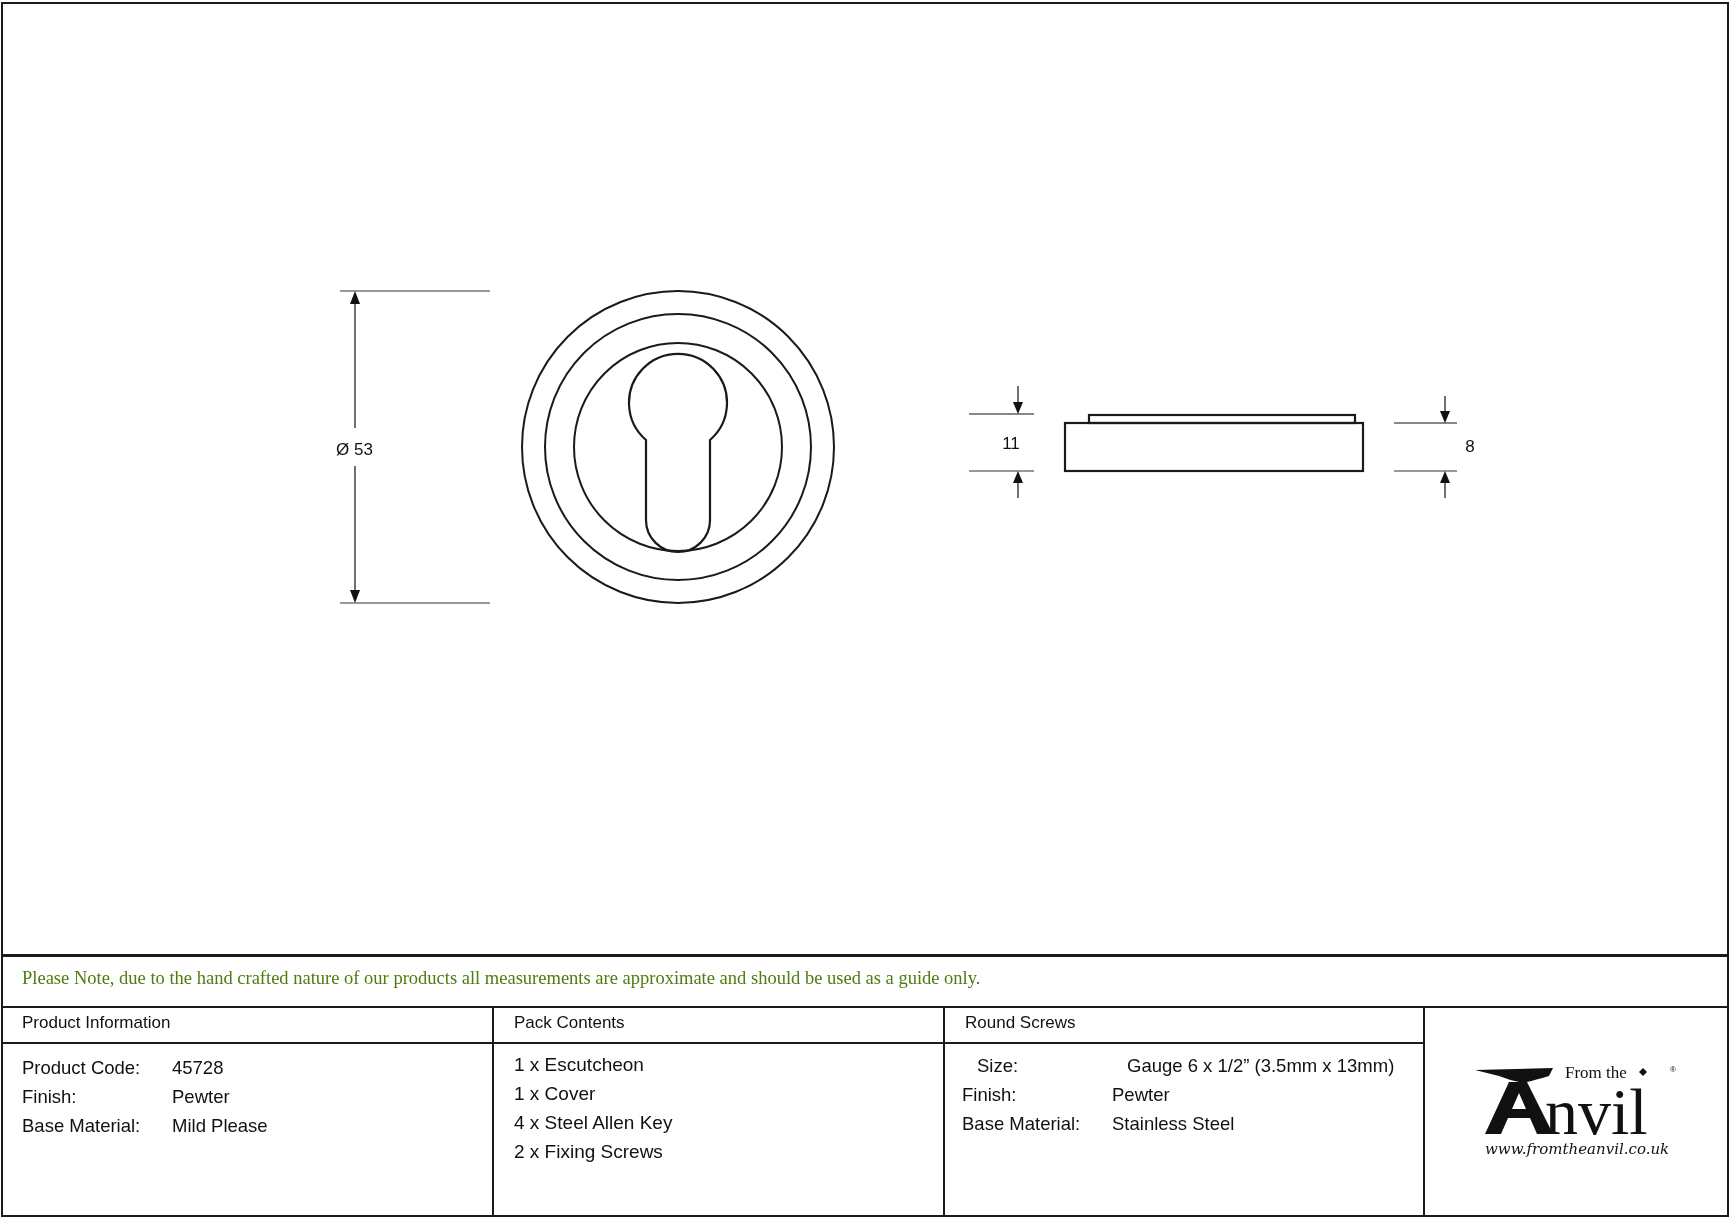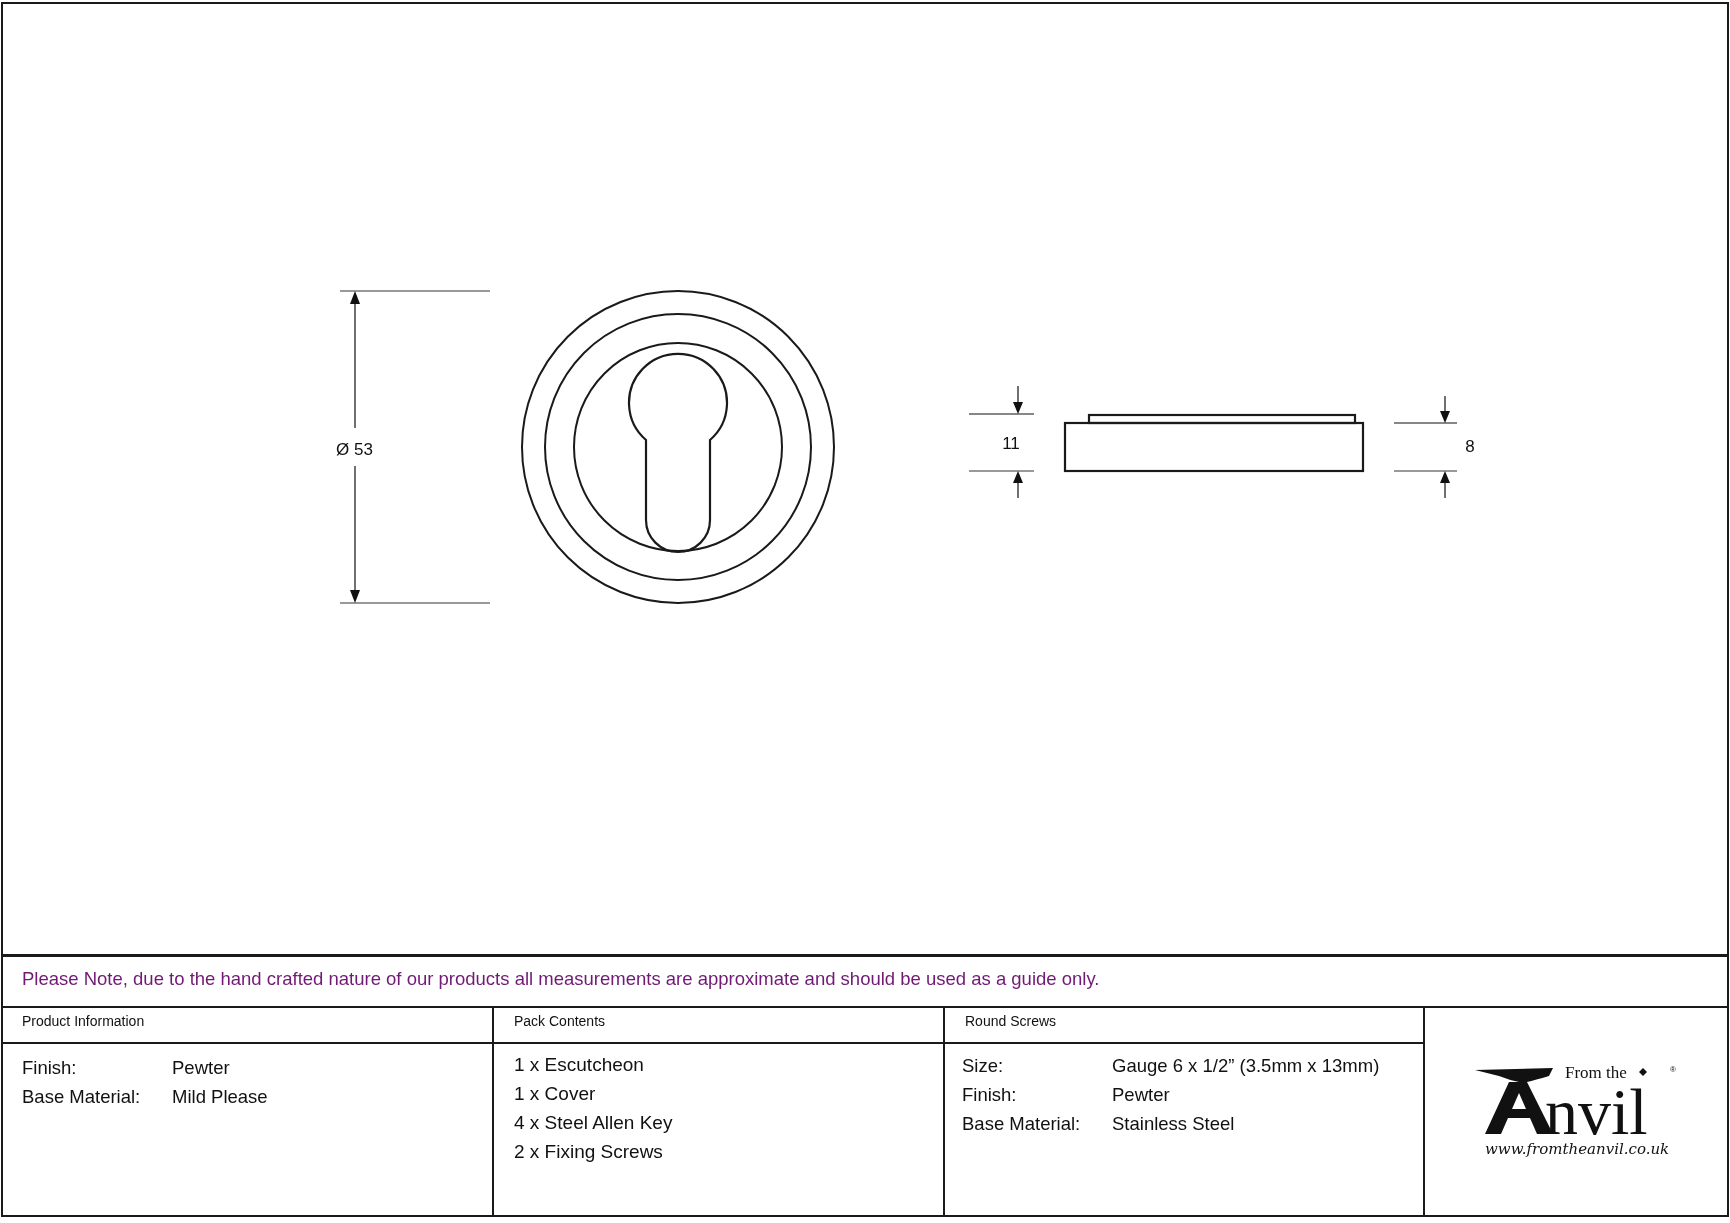--- a/index.html
+++ b/index.html
@@ -7,22 +7,22 @@
          font-family: "Liberation Sans", "DejaVu Sans", sans-serif; color: #111; }
   .frame { position: absolute; left: 1px; top: 2px; width: 1724px; height: 1211px;
            border: 2px solid #1a1a1a; box-sizing: content-box; }
   .drawing { position: absolute; left: 0; top: 0; width: 1730px; height: 955px; text-align: center; }
   .drawing svg { position: absolute; left: 0; top: 0; }
   .dim-text { font-family: "Liberation Sans", "DejaVu Sans", sans-serif; font-size: 17px; fill: #111; }
 
   .hline { position: absolute; background: #1a1a1a; }
   .vline { position: absolute; background: #1a1a1a; }
 
-  .note { position: absolute; left: 22px; top: 968px; font-size: 18.5px; color: #701a75; white-space: nowrap; }
-  .col-head { position: absolute; top: 1013px; font-size: 14px; white-space: nowrap; }
+  .note { position: absolute; left: 22px; top: 968px; font-size: 18.5px; color: #4d7c0f; white-space: nowrap; font-family: Liberation Serif, serif; }
+  .col-head { position: absolute; top: 1013px; font-size: 17px; white-space: nowrap; }
   .kv { position: absolute; font-size: 18.5px; white-space: nowrap; line-height: 29px; }
   .kv .row { display: flex; }
   .kv .k { display: inline-block; }
   .list { position: absolute; font-size: 19px; line-height: 29px; white-space: nowrap; }
 
   .logo { position: absolute; left: 1475px; top: 1060px; width: 210px; height: 100px; }
   .logo svg { width: 210px; height: 100px; }
 </style>
 </head>
 <body>
@@ -94,39 +94,43 @@
 <div class="vline" style="left:1423px; top:1006px; width:2px; height:209px;"></div>
 
 <div class="note">Please Note, due to the hand crafted nature of our products all measurements are approximate and should be used as a guide only.</div>
 
 <div class="col-head" style="left:22px;">Product Information</div>
 <div class="col-head" style="left:514px;">Pack Contents</div>
 <div class="col-head" style="left:965px;">Round Screws</div>
 
 <div class="kv" style="left:22px; top:1053px;">
   <div class="row">
+    <span class="k" style="width:150px;">Product Code:</span>
+    <span>45728</span>
+  </div>
+  <div class="row">
     <span class="k" style="width:150px;">Finish:</span>
     <span>Pewter</span>
   </div>
   <div class="row">
     <span class="k" style="width:150px;">Base Material:</span>
     <span>Mild Please</span>
   </div>
 </div>
 
 <div class="list" style="left:514px; top:1050px;">
   <div>1 x Escutcheon</div>
   <div>1 x Cover</div>
   <div>4 x Steel Allen Key</div>
   <div>2 x Fixing Screws</div>
 </div>
 
 <div class="kv" style="left:962px; top:1051px;">
   <div class="row">
-    <span class="k" style="width:150px;">Size:</span>
+    <span class="k" style="width:150px;margin-left:15px;">Size:</span>
     <span>Gauge 6 x 1/2” (3.5mm x 13mm)</span>
   </div>
   <div class="row">
     <span class="k" style="width:150px;">Finish:</span>
     <span>Pewter</span>
   </div>
   <div class="row">
     <span class="k" style="width:150px;">Base Material:</span>
     <span>Stainless Steel</span>
   </div>

